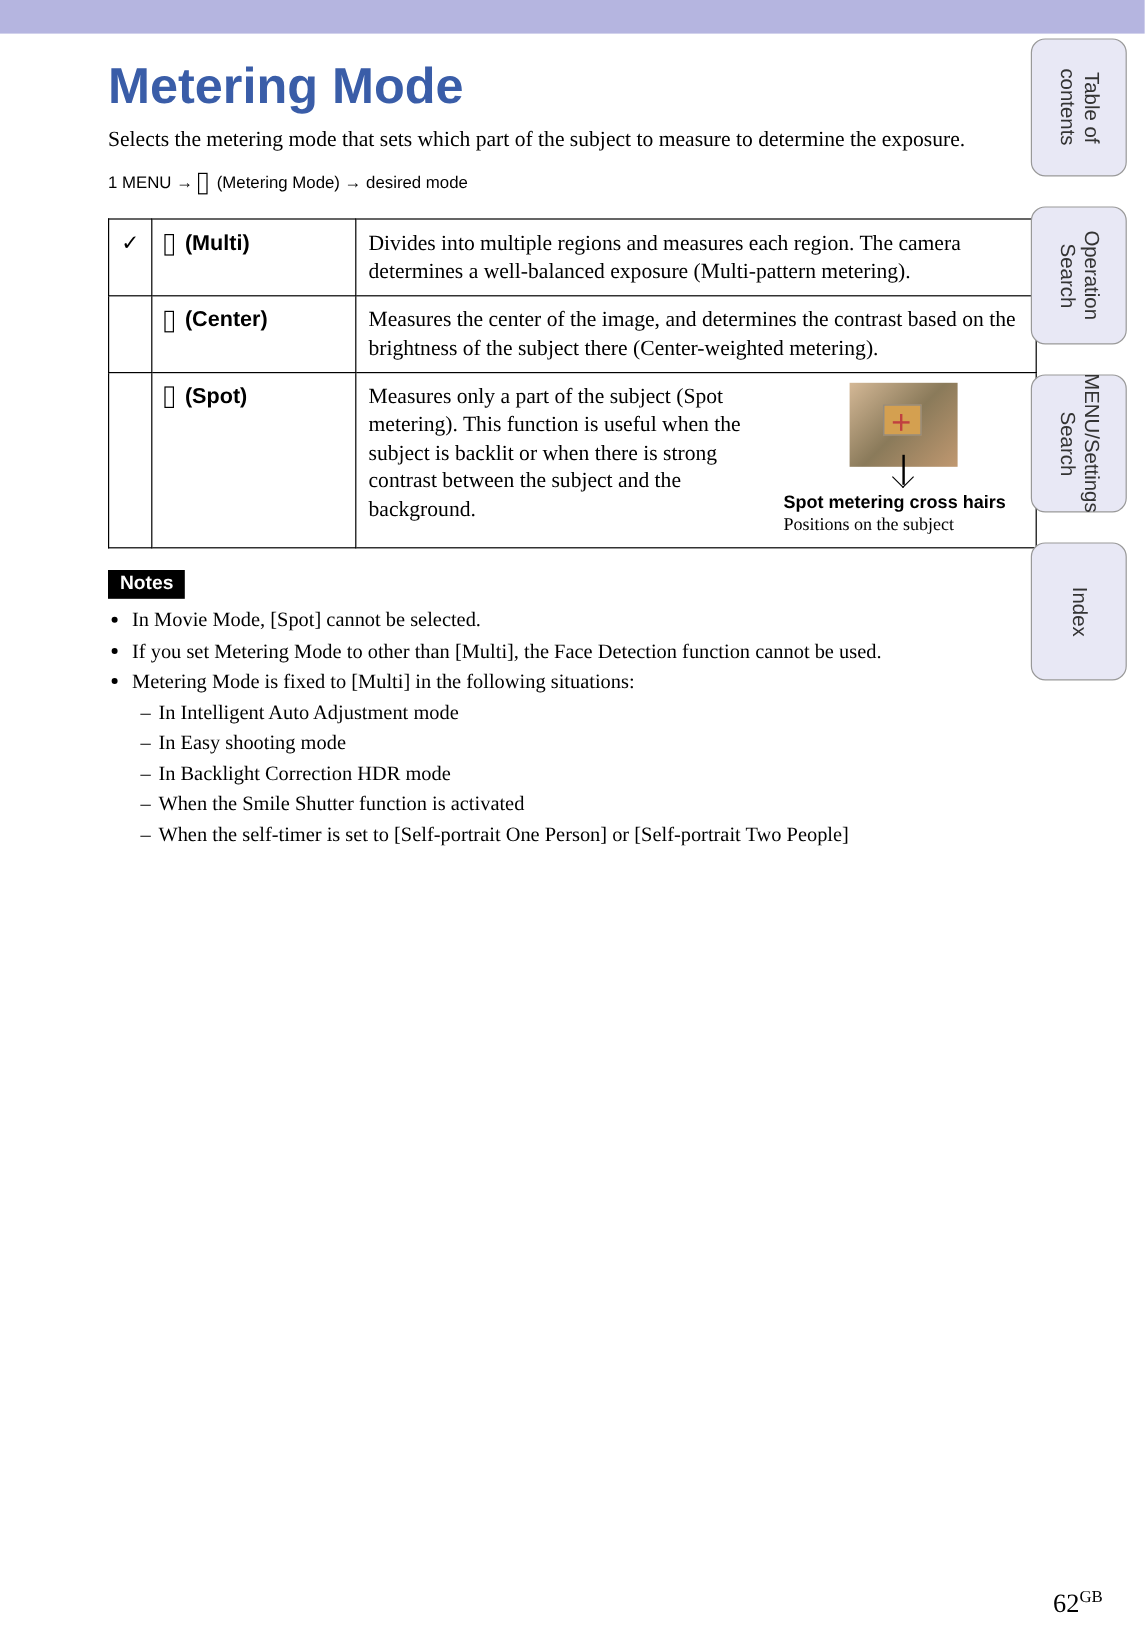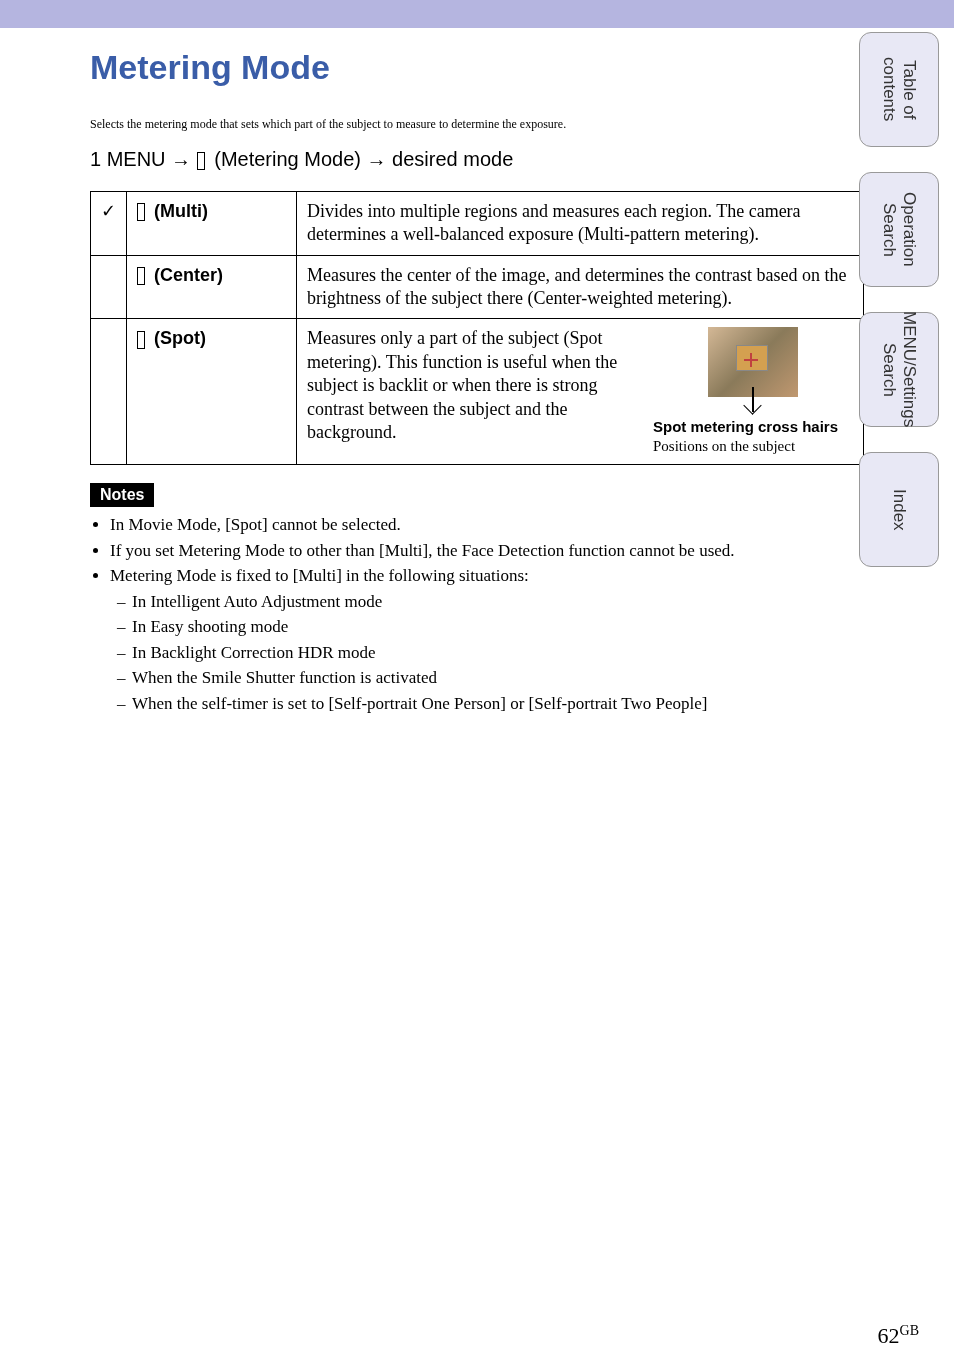--- a/index.html
+++ b/index.html
@@ -17,32 +17,32 @@
     .header-bar {
       background: #b5b5e0;
       height: 28px;
       width: 100%;
     }
     .content {
       padding: 20px 90px 0 90px;
     }
     h1 {
       color: #3a5da8;
-      font-size: 34px;
+      font-size: 42px;
       font-weight: bold;
-      margin-bottom: 29px;
+      margin-bottom: 8px;
     }
     .intro {
       font-family: 'Times New Roman', serif;
-      font-size: 12px;
+      font-size: 18px;
       line-height: 1.4;
       margin-bottom: 15px;
     }
     .menu-path {
-      font-size: 20px;
+      font-size: 14px;
       margin-bottom: 20px;
     }
     table.modes {
       width: 100%;
       border-collapse: collapse;
       border: 1px solid #000;
     }
     table.modes td {
       border: 1px solid #000;
       padding: 8px 10px;

